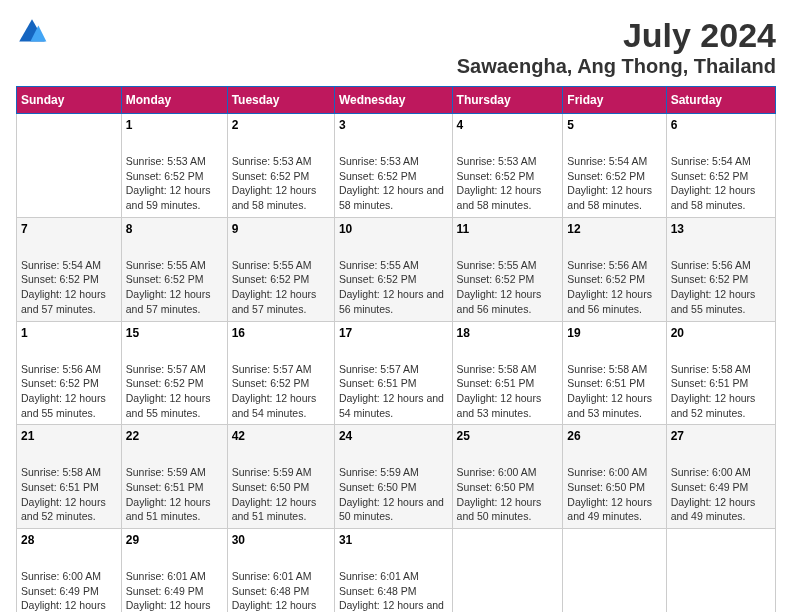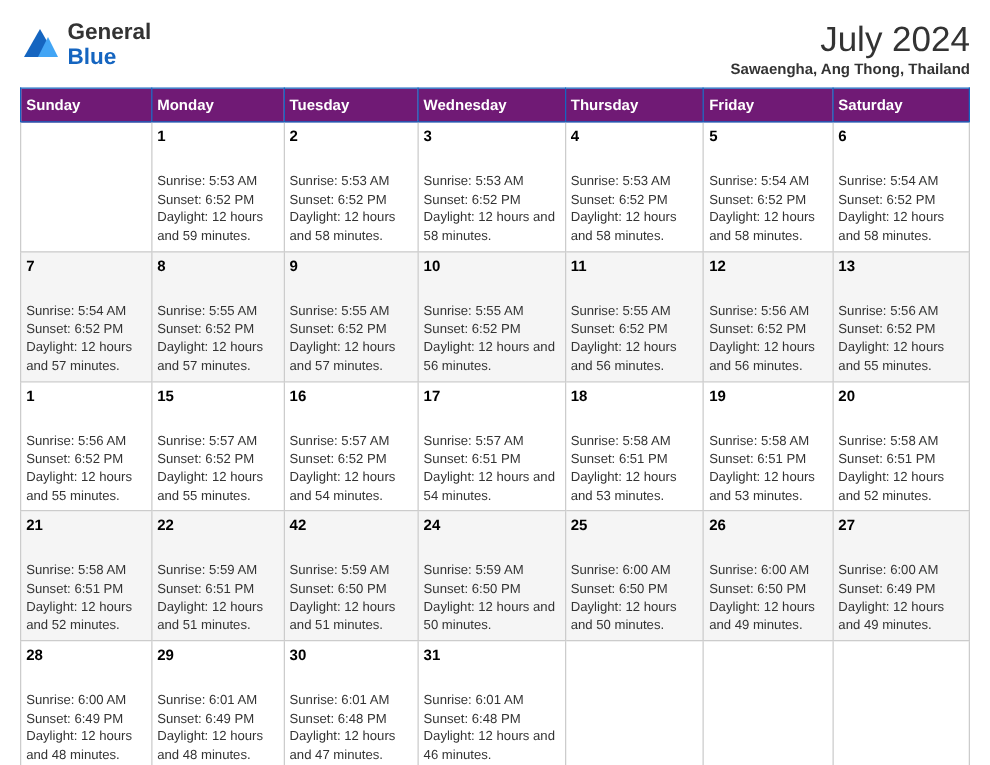--- a/index.html
+++ b/index.html
@@ -29,37 +29,37 @@
     .logo-text span.general { color: #333; }
     .logo-text span.blue { color: #1565c0; }
     .logo-icon {
       width: 32px;
       height: 32px;
     }
     .title-area {
       text-align: right;
     }
     .month-title {
-      font-size: 28px;
-      font-weight: normal;
+      font-size: 34px;
+      font-weight: bold;
       color: #333;
       text-align: right;
     }
     .subtitle {
-      font-size: 12px;
+      font-size: 20px;
       color: #333;
       font-weight: bold;
     }
     table {
       width: 100%;
       border-collapse: collapse;
       font-size: 11px;
     }
     thead th {
-      background-color: #701a75;
+      background-color: #be185d;
       color: #fff;
       padding: 6px 4px;
       text-align: left;
       font-size: 12px;
       font-weight: bold;
       border: 1px solid #1565c0;
     }
     tbody td {
       border: 1px solid #ccc;
       padding: 4px 4px;
@@ -94,24 +94,20 @@
   </style>
 </head>
 <body>
 
 <div class="header-area">
   <div class="logo">
     <svg class="logo-icon" viewBox="0 0 40 40">
       <polygon points="20,4 36,32 4,32" fill="#1565c0"></polygon>
       <polygon points="28,12 38,32 18,32" fill="#42a5f5"></polygon>
     </svg>
-    <div class="logo-text">
-      <div><span class="general">General</span></div>
-      <div><span class="blue">Blue</span></div>
-    </div>
   </div>
   <div class="title-area">
     <div class="month-title">July 2024</div>
     <div class="subtitle">Sawaengha, Ang Thong, Thailand</div>
   </div>
 </div>
 
 <table>
   <thead>
     <tr>

